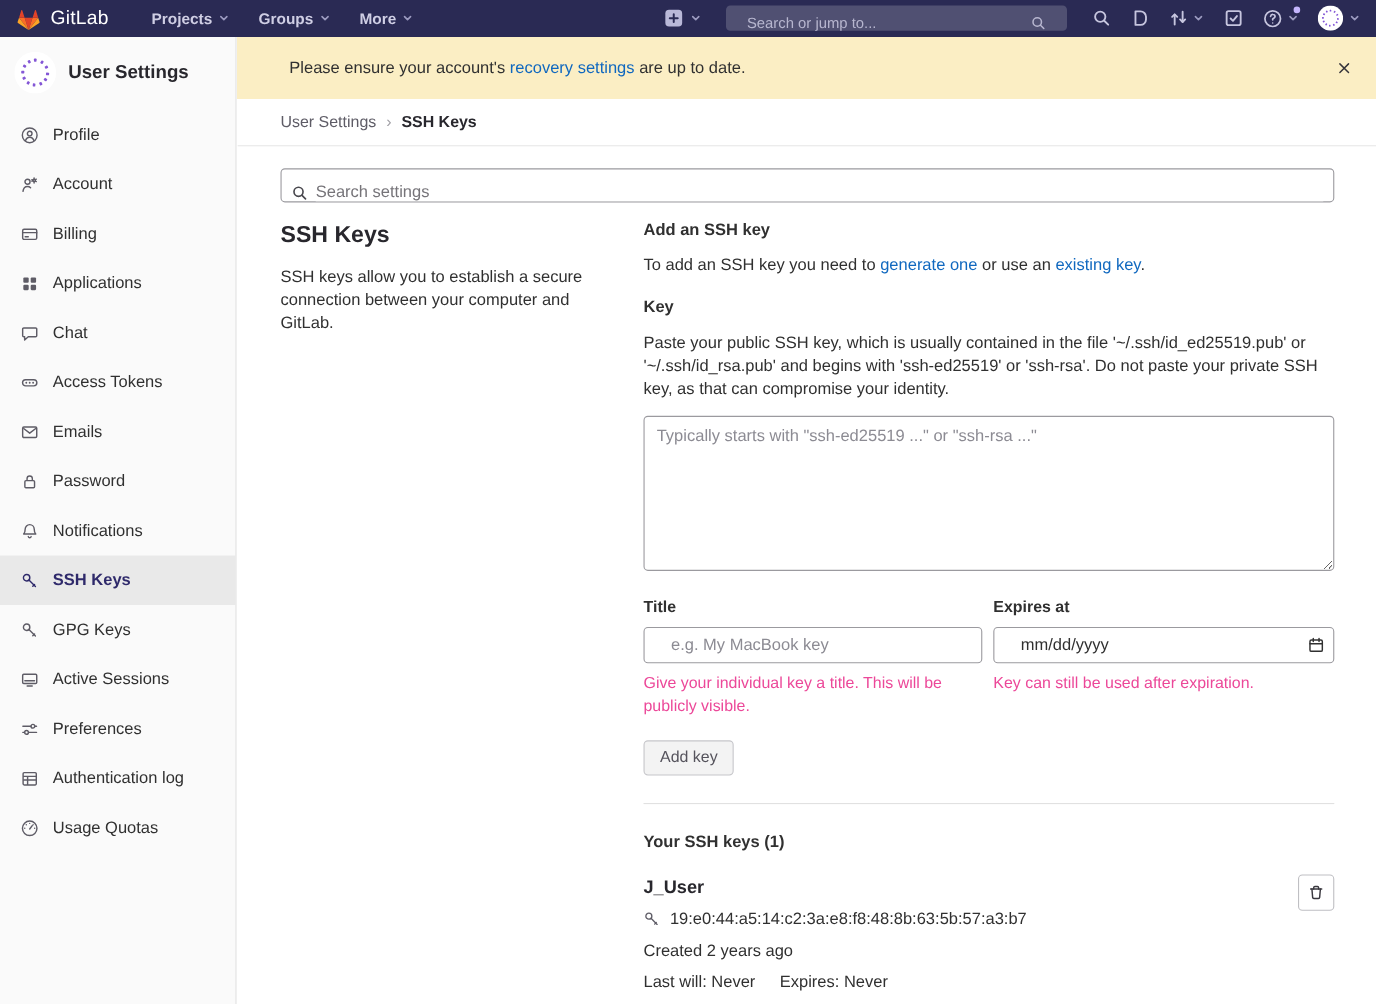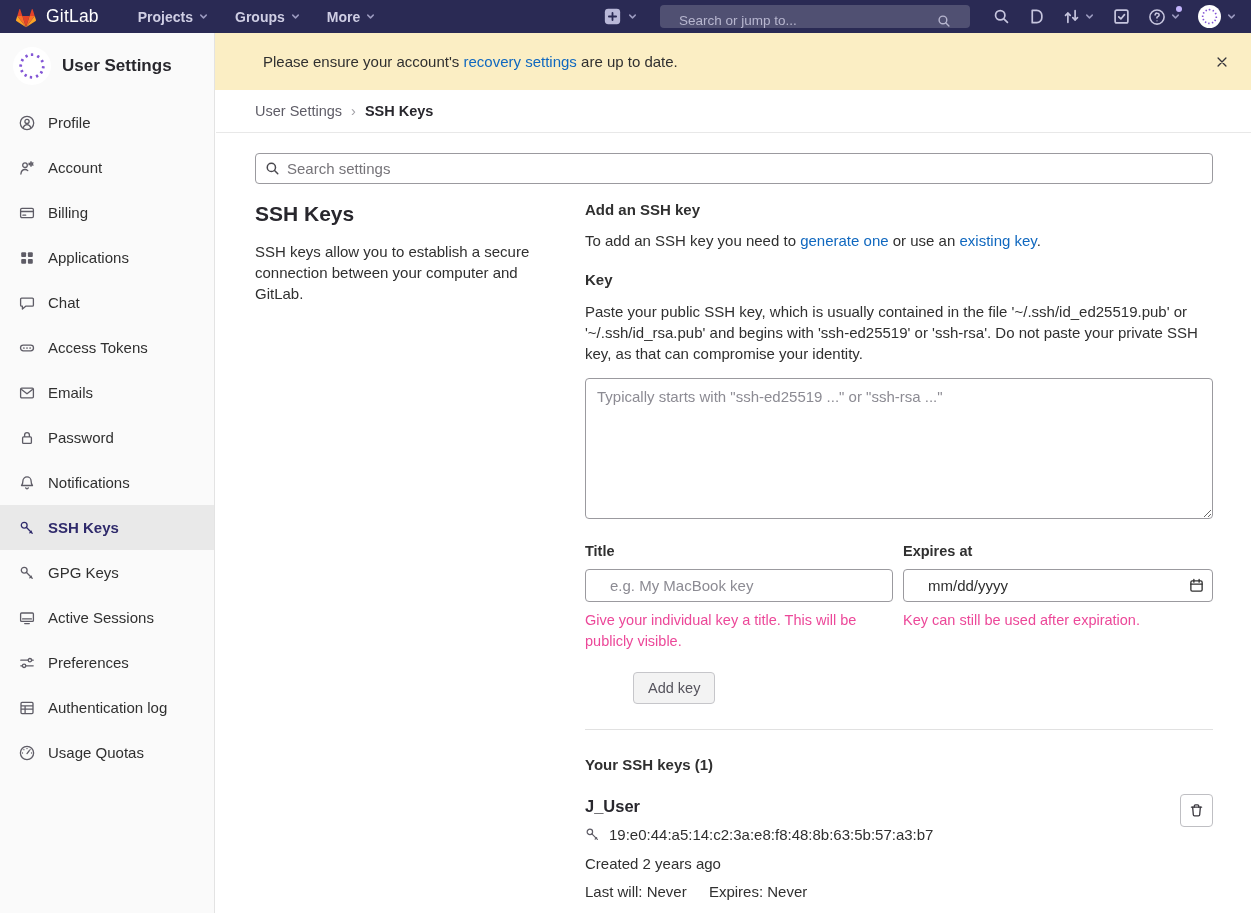--- a/index.html
+++ b/index.html
@@ -52,21 +52,21 @@
   .alert-close { margin-left: auto; background: none; border: 0; cursor: pointer; color: #35343a; padding: 6px; }
 
   .breadcrumb-bar { height: 43px; display: flex; align-items: center; padding: 0 38px 0 39px;
                     border-bottom: 1px solid #e8e8e8; font-size: 14.5px; }
   .crumb-parent { color: #5e5c66; cursor: pointer; }
   .crumb-sep { color: #a1a0a6; margin: 0 9px; }
   .crumb-current { color: #28272d; font-weight: 600; }
 
   .container { padding: 20px 38px 0 39px; }
   .settings-search { width: 958px; height: 31px; border: 1px solid #9b9a9f; border-radius: 4px;
-                     display: flex; align-items: center; gap: 7px; padding: 0 9px; background: #fff; }
+                     display: flex; align-items: flex-end; gap: 7px; padding: 0 9px; background: #fff; }
   .settings-search svg { color: #49484e; flex: none; }
   .settings-search input { flex: 1; border: 0; outline: none; font-size: 15px; font-family: inherit; color: #303030; }
   .settings-search input::placeholder { color: #767479; }
 
   .columns { display: grid; grid-template-columns: 330px 628px; margin-top: 16px; }
   .col-left h1 { font-size: 21px; font-weight: 700; color: #28272d; margin: 2px 0 15px; }
   .col-left p { font-size: 15px; line-height: 21px; width: 290px; }
 
   .col-right h2 { font-size: 15px; font-weight: 700; margin: 1px 0 14px; }
   .col-right .intro { font-size: 15px; margin-bottom: 22px; }
@@ -83,21 +83,21 @@
   .text-input { width: 100%; height: 33px; border: 1px solid #9b9a9f; border-radius: 4px; padding: 0 24px;
                 font-size: 15px; font-family: inherit; color: #303030; outline: none; }
   .text-input::placeholder { color: #8c8b93; }
   .date-wrap { position: relative; }
   .date-wrap .text-input { padding-right: 32px; }
   .date-wrap svg { position: absolute; right: 9px; top: 9px; pointer-events: none; }
   .hint { font-size: 14.5px; line-height: 21px; color: #ec4899; margin-top: 8px; }
 
   .add-key-btn { margin-top: 20px; height: 32px; padding: 0 14px; background: #f3f3f3;
                  border: 1px solid #c6c6ca; border-radius: 4px; font-size: 14.5px; font-family: inherit;
-                 color: #55535c; cursor: pointer; margin-left: 48px; }
+                 color: #55535c; cursor: pointer; }
   .divider { border: 0; border-top: 1px solid #e1e1e1; margin: 25px 0 0; }
   .keys-heading { font-size: 15px; font-weight: 700; margin-top: 26px; }
 
   .key-item { position: relative; margin-top: 24px; padding-right: 50px; }
   .key-title { font-size: 16.5px; font-weight: 700; color: #28272d; }
   .fp-row { display: flex; align-items: center; gap: 9px; margin-top: 10px; font-size: 15px; }
   .fp-row svg { color: #5e5c66; flex: none; }
   .key-created { margin-top: 12px; font-size: 15px; }
   .key-meta { margin-top: 11px; font-size: 15px; }
   .key-meta .m1 { margin-right: 18px; }

